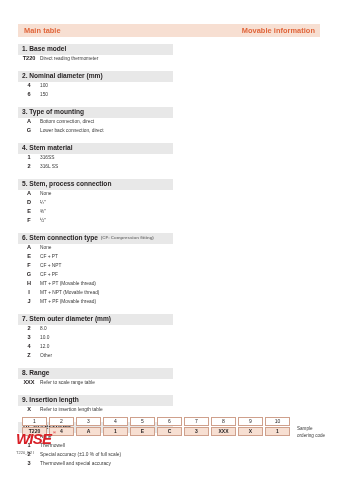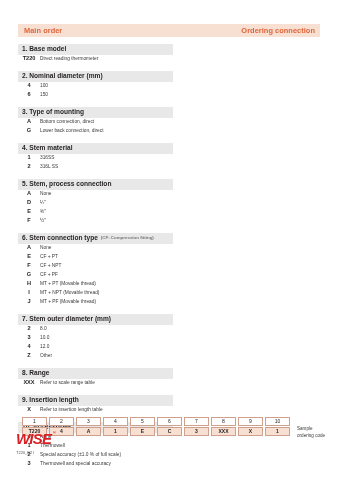--- a/index.html
+++ b/index.html
@@ -157,22 +157,22 @@
     margin-top: 3px;
     line-height: 1;
   }
 </style>
 </head>
 <body>
 
 <div class="page">
 
   <div class="banner">
-    <span class="banner-left">Main order</span>
-    <span class="banner-right">Ordering connection</span>
+    <span class="banner-left">Main table</span>
+    <span class="banner-right">Movable information</span>
   </div>
 
   <div id="sections-root">
       <div class="sec-head">
         <span class="t">1. Base model</span>
       </div>
       <div class="opts">
         <div class="opt">
           <span class="code">T220</span>
           <span class="desc">Direct reading thermometer</span>

